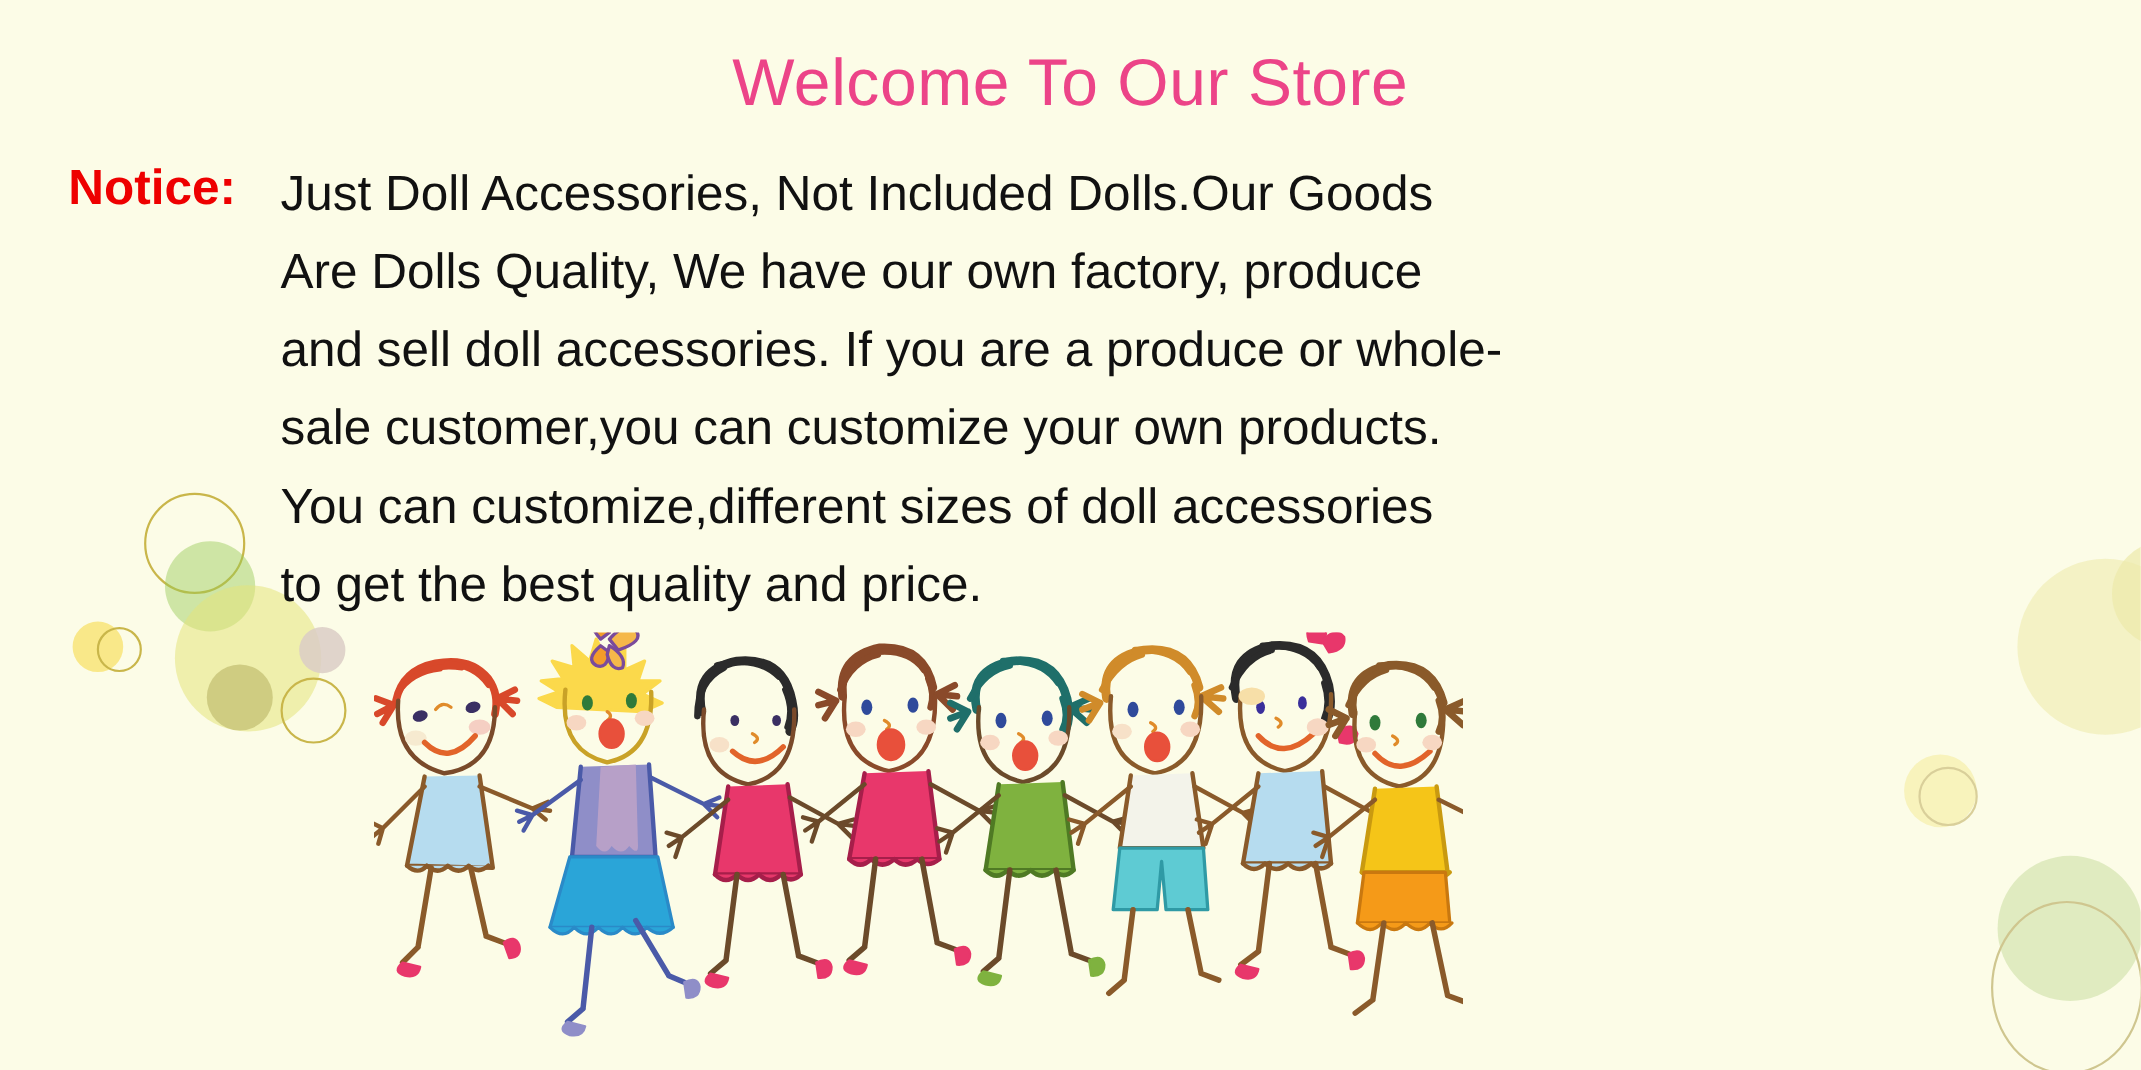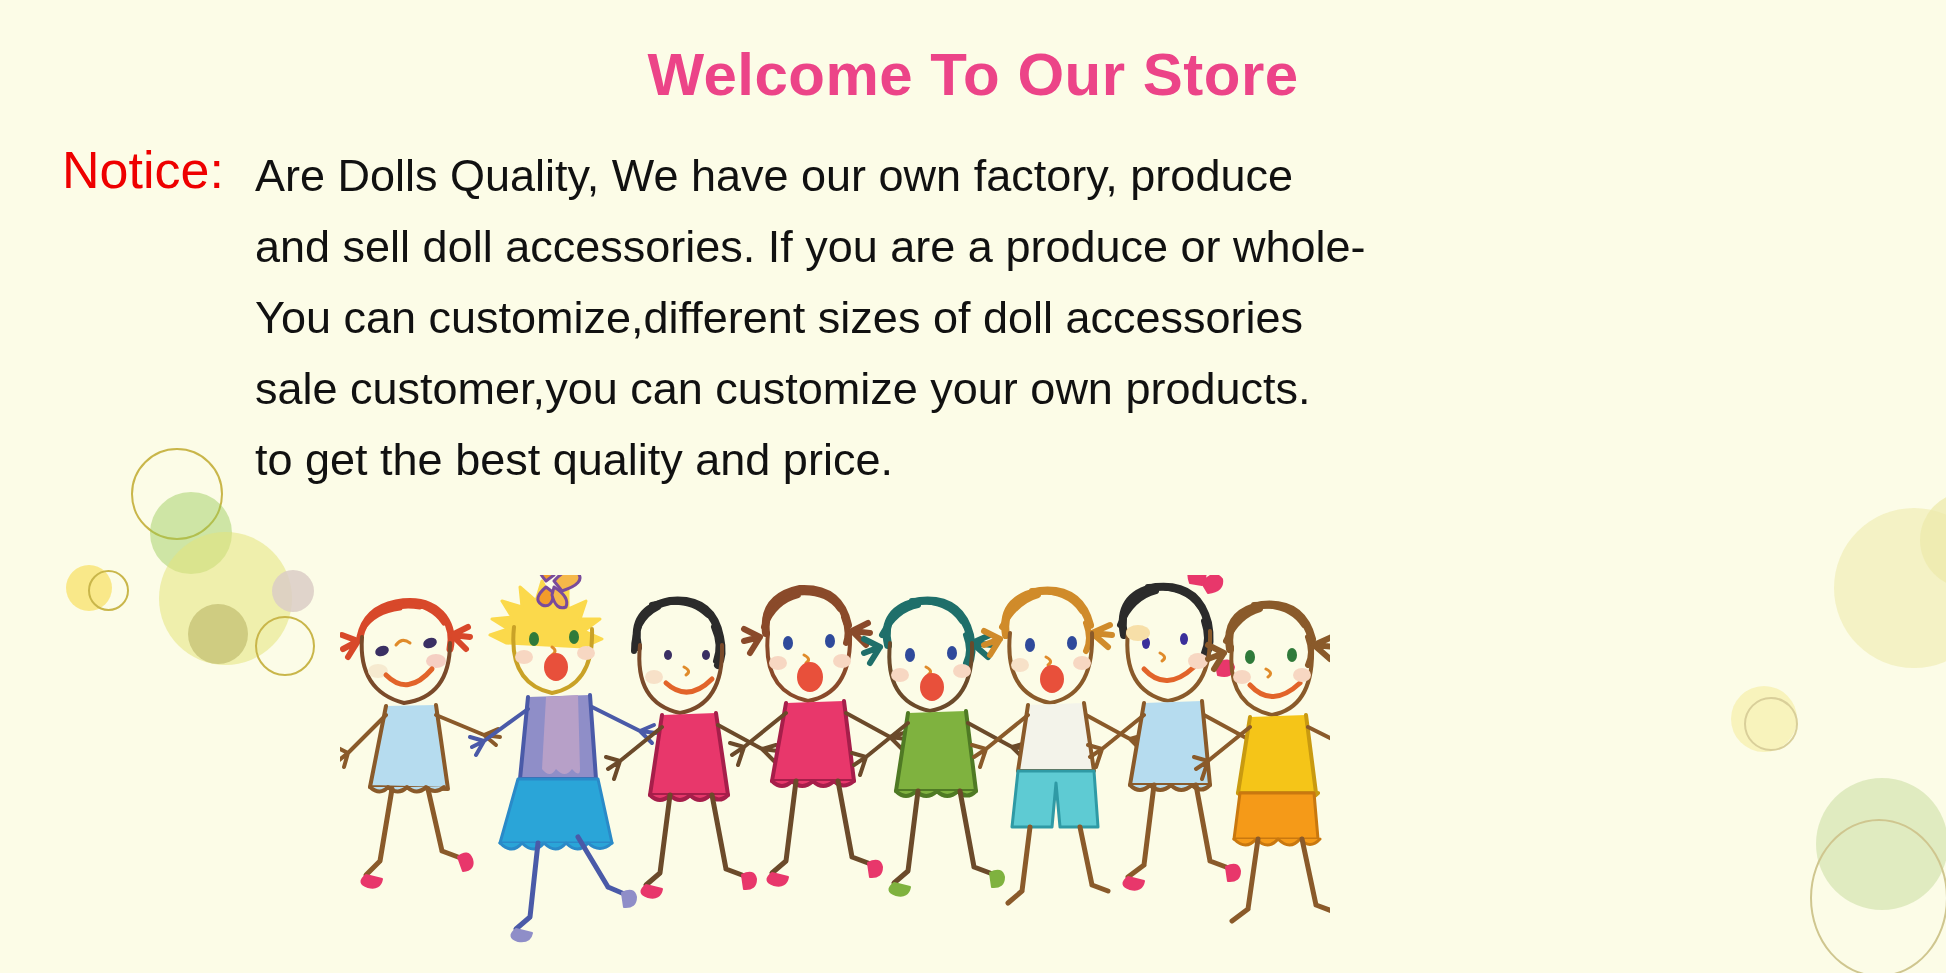--- a/index.html
+++ b/index.html
@@ -14,33 +14,33 @@
     overflow:hidden;
   }
   
   .bubble-layer{position:absolute;left:0;top:0;width:1946px;height:973px;pointer-events:none;}
   .bubble{position:absolute;border-radius:50%;}
 
   
   #title{
     position:absolute;left:0;top:40px;width:1946px;
     text-align:center;
-    font-size:60px;font-weight:bold;
+    font-size:60px;font-weight:normal;
     color:#ec4488;
     letter-spacing:0.5px;
     white-space:nowrap;
   }
 
   
   #notice-block{
     position:absolute;left:62px;top:140px;width:1420px;
   }
   #notice-label{
     position:absolute;left:0;top:0;
-    font-size:52px;font-weight:normal;color:#ee0000;
+    font-size:45px;font-weight:bold;color:#ee0000;
     line-height:60px;
   }
   #notice-lines{
     position:absolute;left:193px;top:0;width:1230px;
   }
   .notice-line{
     font-size:45px;color:#111111;line-height:71px;
     white-space:nowrap;
   }
 
@@ -70,24 +70,25 @@
     <div class="bubble" style="left:1744px;top:697px;width:50px;height:50px;border:2px solid #d9cf9a;"></div>
     <div class="bubble" style="left:1816px;top:778px;width:132px;height:132px;background:rgba(205,223,166,0.6);"></div>
     <div class="bubble" style="left:1810px;top:819px;width:134px;height:154px;border:2px solid #cfc68f;border-radius:50%;"></div>
   </div>
 
   <div id="title">Welcome To Our Store</div>
 
   <div id="notice-block">
     <div id="notice-label">Notice:</div>
     <div id="notice-lines">
+      <div class="notice-line">Just Doll Accessories, Not Included Dolls.Our Goods</div>
       <div class="notice-line">Are Dolls Quality, We have our own factory, produce</div>
       <div class="notice-line">and sell doll accessories. If you are a produce or whole-</div>
+      <div class="notice-line">sale customer,you can customize your own products.</div>
       <div class="notice-line">You can customize,different sizes of doll accessories</div>
-      <div class="notice-line">sale customer,you can customize your own products.</div>
       <div class="notice-line">to get the best quality and price.</div>
     </div>
   </div>
 
   <div id="kids">
     <svg viewBox="0 0 990 398" xmlns="http://www.w3.org/2000/svg">
       <g fill="none" stroke-linecap="round" stroke-linejoin="round">
 
         <g>
 

